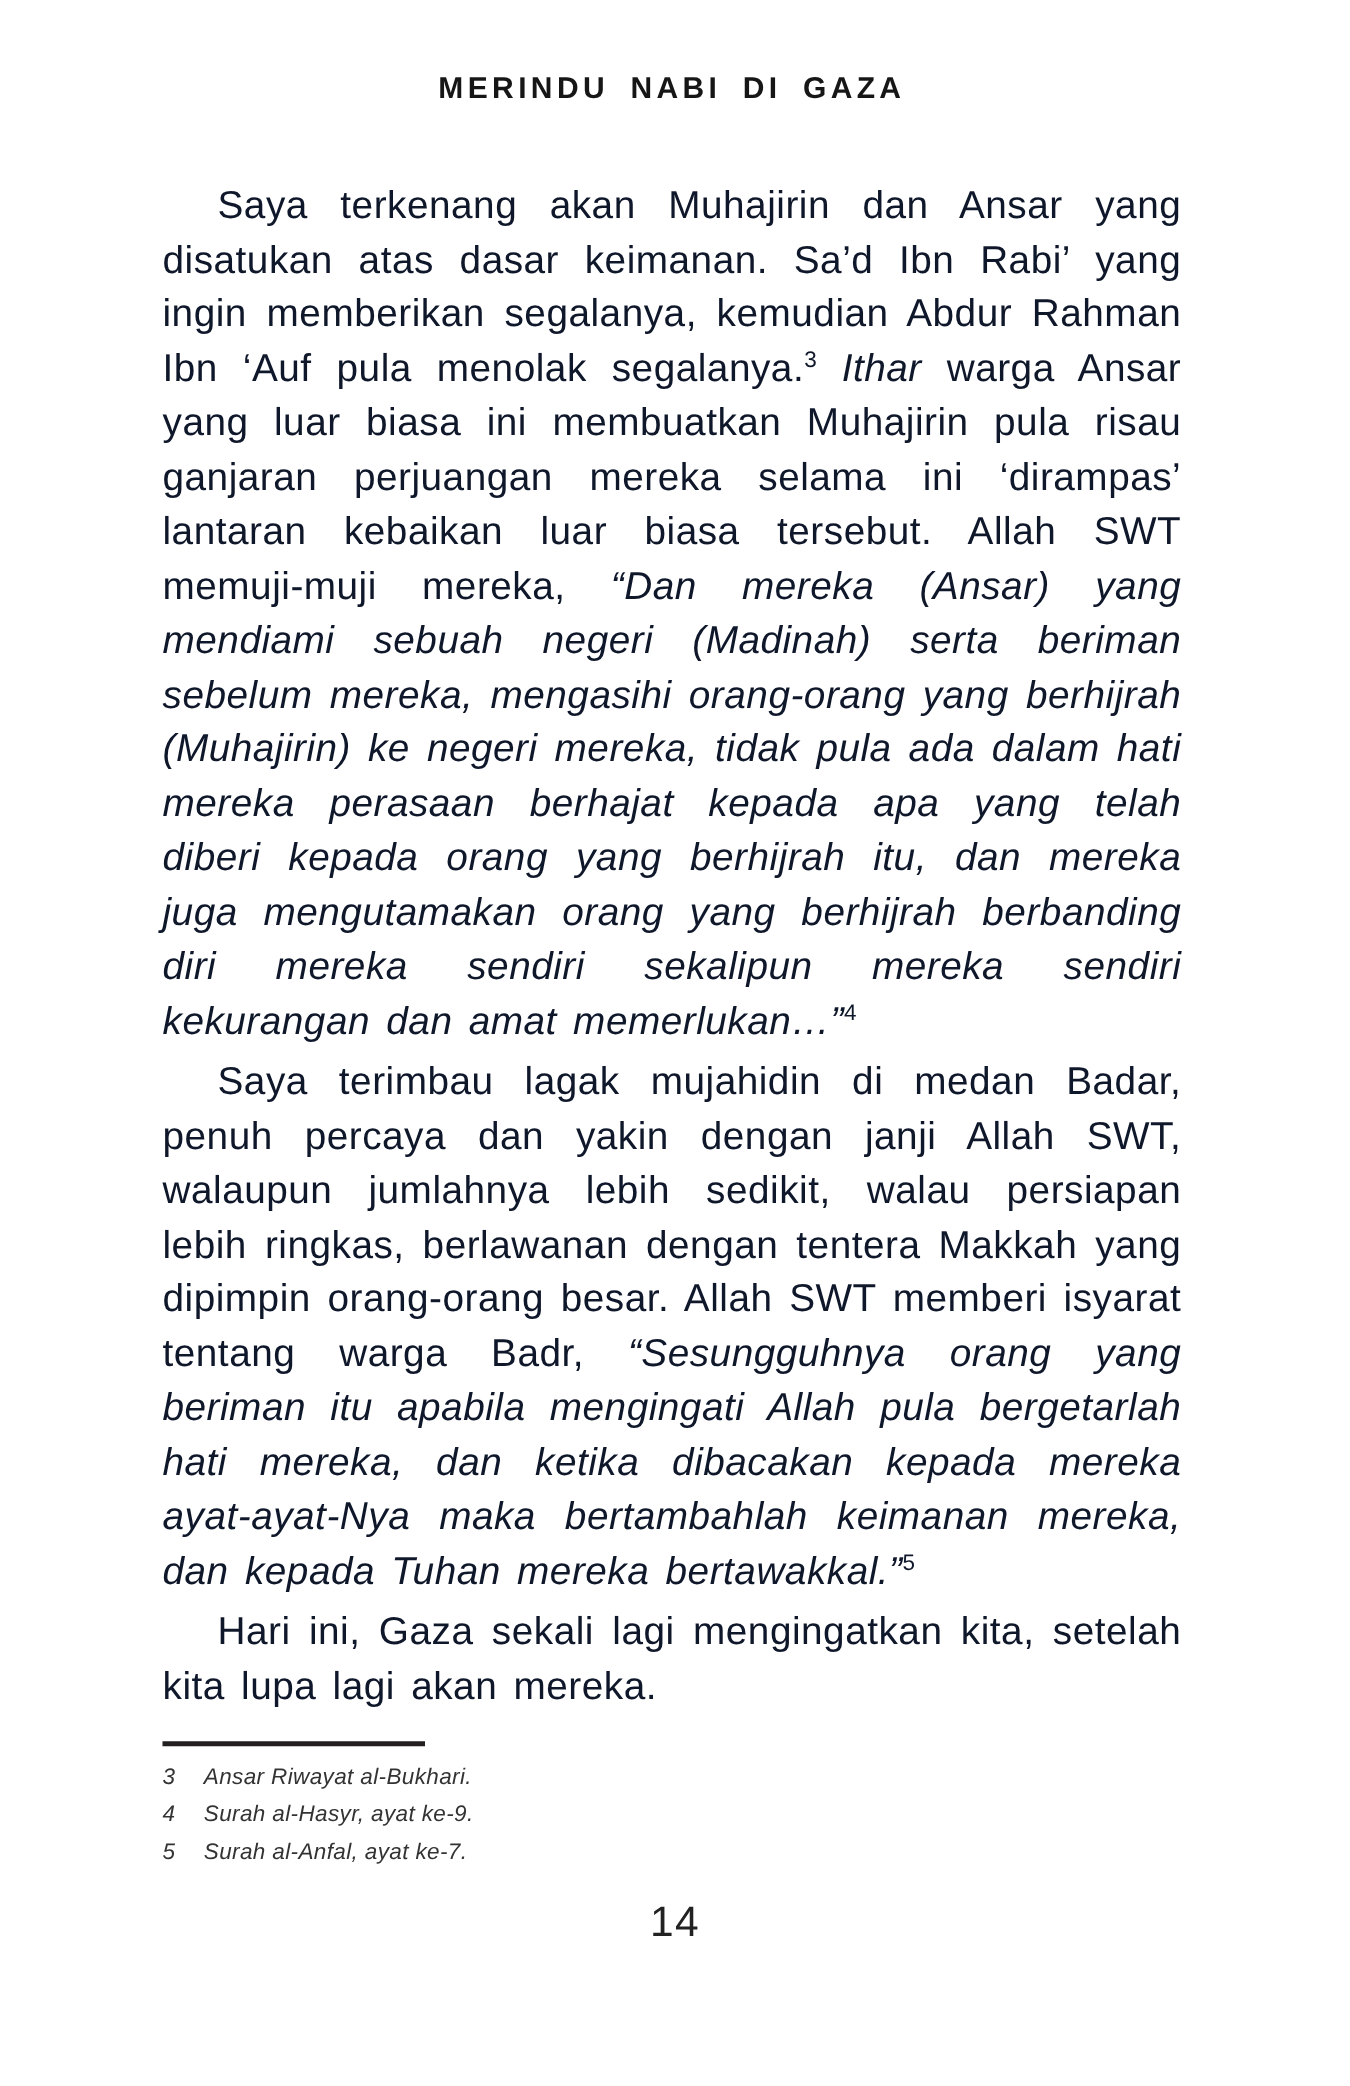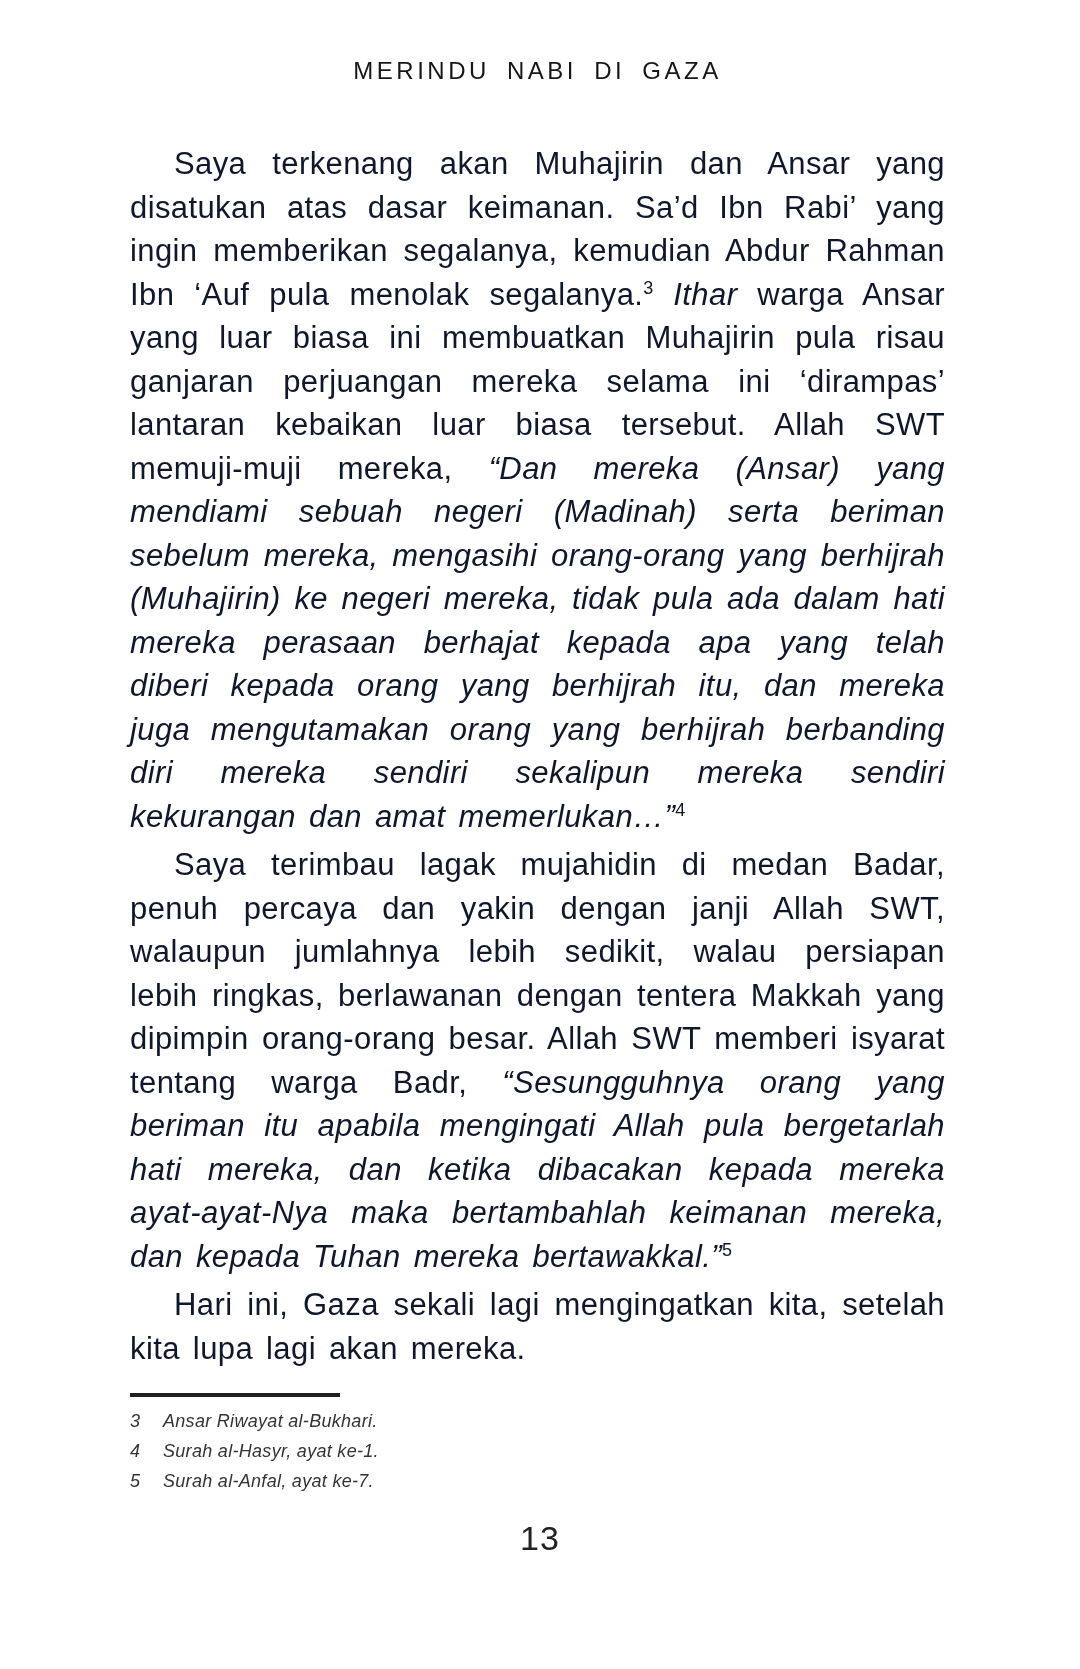--- a/index.html
+++ b/index.html
@@ -16,21 +16,21 @@
     box-sizing: border-box;
     padding: 58px 135px 0 130px;
     overflow: hidden;
     font-family: "Liberation Sans", sans-serif;
     color: #2b2b2b;
   }
   .running-head {
     text-align: center;
     font-size: 24px;
     line-height: 26px;
-    font-weight: normal;
+    font-weight: bold;
     letter-spacing: 3.5px;
     word-spacing: 7px;
     color: #161616;
   }
   .body-text {
     margin-top: 58px;
   }
   .body-text p {
     margin: 0 0 5px 0;
     text-indent: 44px;
@@ -114,24 +114,24 @@
 
   <div class="fn-block">
     <div class="fn-rule"></div>
     <div class="footnotes">
       <div class="fn">
         <span class="fn-num">3</span>
         <span class="fn-text">Ansar Riwayat al-Bukhari.</span>
       </div>
       <div class="fn">
         <span class="fn-num">4</span>
-        <span class="fn-text">Surah al-Hasyr, ayat ke-1.</span>
+        <span class="fn-text">Surah al-Hasyr, ayat ke-9.</span>
       </div>
       <div class="fn">
         <span class="fn-num">5</span>
         <span class="fn-text">Surah al-Anfal, ayat ke-7.</span>
       </div>
     </div>
   </div>
 
-  <div class="folio">13</div>
+  <div class="folio">14</div>
 
 </div>
 
 </body></html>

